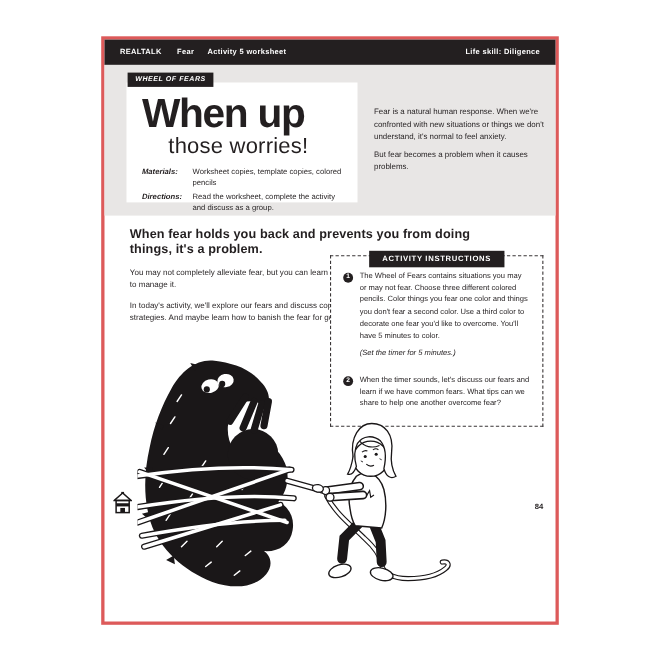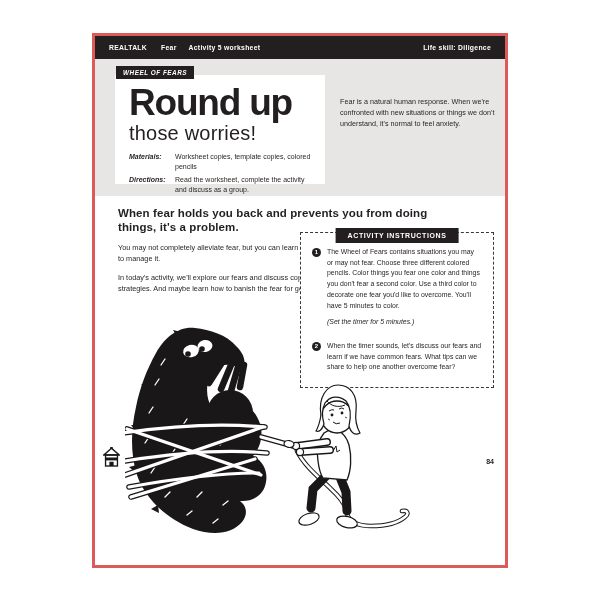--- a/index.html
+++ b/index.html
@@ -15,21 +15,21 @@
   .hb-worksheet{font-weight:bold;}
   .hb-spacer{flex:1;}
   .hb-skill{font-weight:bold;}
   
   .band{position:relative;height:137px;background:#e8e6e5;}
   .badge{position:absolute;left:21px;top:7px;background:#231f20;color:#fff;z-index:2;
          font-size:6.4px;font-weight:bold;font-style:italic;letter-spacing:.5px;padding:3px 7px;}
   .card{position:absolute;left:20px;top:16px;width:210px;height:109px;background:#fff;
         box-sizing:border-box;padding:11px 12px 0 14px;}
   .card-title{font-size:37px;font-weight:bold;letter-spacing:-1.2px;line-height:.9;}
-  .card-sub{font-size:20px;font-weight:normal;letter-spacing:.2px;margin-top:3px;}
+  .card-sub{font-size:20px;font-weight:normal;letter-spacing:.2px;margin-top:3px;margin-left:24px;}
   .defs{margin-top:7px;font-size:7px;}
   .def-row{display:flex;margin-bottom:4px;line-height:1.35;}
   .def-label{width:46px;flex:none;font-weight:bold;font-style:italic;}
   .def-value{width:136px;}
   .intro{position:absolute;left:245px;top:38px;width:160px;font-size:7.2px;line-height:1.5;}
   .intro p{margin:0 1px 7px 0;}
   
   .main{position:relative;height:281px;}
   .heading{position:absolute;left:23px;top:10px;width:350px;font-size:11.5px;font-weight:bold;
            line-height:1.25;letter-spacing:.1px;}
@@ -58,35 +58,36 @@
       <span class="hb-brand">REALTALK</span>
       <span class="hb-topic">Fear</span>
       <span class="hb-worksheet">Activity 5 worksheet</span>
       <span class="hb-spacer"></span>
       <span class="hb-skill">Life skill: Diligence</span>
     </div>
 
     <div class="band">
       <div class="badge">WHEEL OF FEARS</div>
       <div class="card">
-        <div class="card-title">Round up</div>
+        <div class="card-title">When up</div>
         <div class="card-sub">those worries!</div>
         <div class="defs">
           <div class="def-row">
             <span class="def-label">Materials:</span>
             <span class="def-value">Worksheet copies, template copies, colored pencils</span>
           </div>
           <div class="def-row">
             <span class="def-label">Directions:</span>
             <span class="def-value">Read the worksheet, complete the activity and discuss as a group.</span>
           </div>
         </div>
       </div>
       <div class="intro">
         <p>Fear is a natural human response. When we're confronted with new situations or things we don't understand, it's normal to feel anxiety.</p>
+        <p>But fear becomes a problem when it causes problems.</p>
       </div>
     </div>
 
     <div class="main">
       <div class="heading">When fear holds you back and prevents you from doing things, it's a problem.</div>
 
       <div class="left-copy">
         <p>You may not completely alleviate fear, but you can learn how to manage it.</p>
         <p>In today's activity, we'll explore our fears and discuss coping strategies. And maybe learn how to banish the fear for good!</p>
       </div>

